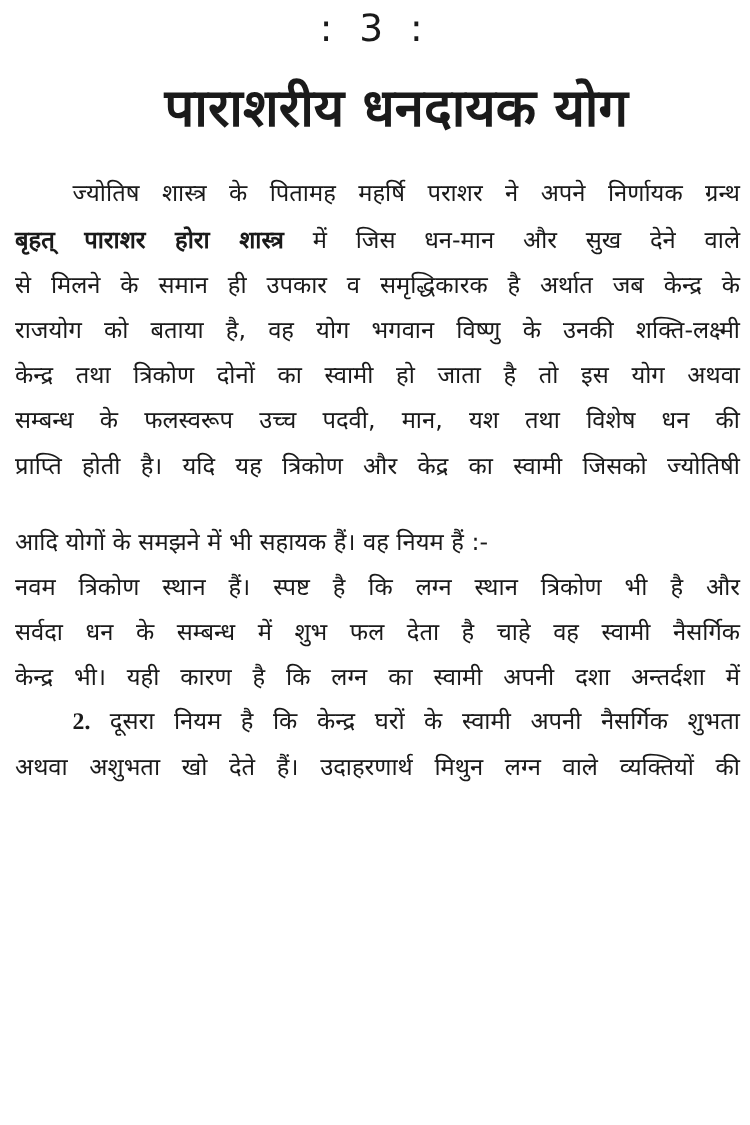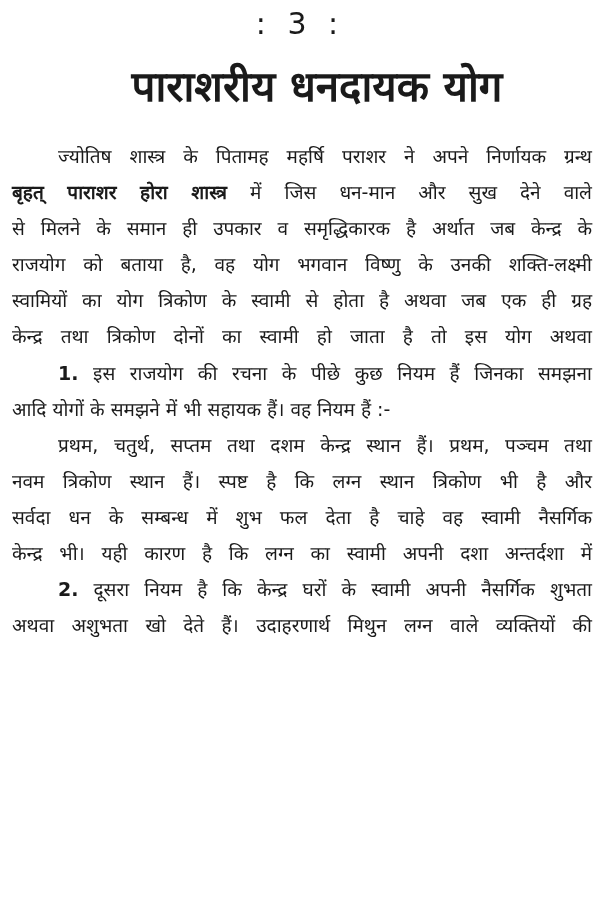--- a/index.html
+++ b/index.html
@@ -1,39 +1,38 @@
 <!DOCTYPE html>
 <html><head>
 <meta charset="utf-8">
 <style>
   html, body { margin: 0; padding: 0; background: #ffffff; }
   body { width: 600px; height: 900px; overflow: hidden; position: relative; color: #1a1a1a; font-family: "DejaVu Sans", sans-serif; }
   .chapter-num { position: absolute; top: 6px; left: 0; width: 600px; text-align: center; font-size: 30px; letter-spacing: 6px; }
   .title { position: absolute; top: 56px; left: 17px; width: 600px; text-align: center; font-size: 42px; font-weight: bold; }
   .body { position: absolute; top: 138px; left: 12px; width: 580px; }
   .line { height: 36.1px; font-size: 19px; line-height: 36px; white-space: nowrap; text-align: justify; text-align-last: justify; }
-  .line.last { text-align-last: left; }
-  .line.indent { padding-left: 46px; }
+  .line.last { text-align-last: left; margin-top: 25px; }
+  .line.indent { padding-left: 46px; font-family: Liberation Serif, serif; }
   b { font-weight: bold; }
 </style>
 </head>
 <body>
 
 <div class="chapter-num">: 3 :</div>
 <div class="title">पाराशरीय धनदायक योग</div>
 
 <div class="body" id="body">
     <div class="line indent"><span>ज्योतिष शास्त्र के पितामह महर्षि पराशर ने अपने निर्णायक ग्रन्थ</span></div>
     <div class="line"><b>बृहत् पाराशर होरा शास्त्र</b><span> में जिस धन-मान और सुख देने वाले</span></div>
     <div class="line"><span>से मिलने के समान ही उपकार व समृद्धिकारक है अर्थात जब केन्द्र के</span></div>
     <div class="line"><span>राजयोग को बताया है, वह योग भगवान विष्णु के उनकी शक्ति-लक्ष्मी</span></div>
-    <div class="line"><span>स्वामियों का योग त्रिकोण के स्वामी से होता है अथवा जब एक ही ग्रह</span></div>
     <div class="line"><span>केन्द्र तथा त्रिकोण दोनों का स्वामी हो जाता है तो इस योग अथवा</span></div>
-    <div class="line indent"><b>1.</b><span> इस राजयोग की रचना के पीछे कुछ नियम हैं जिनका समझना</span></div>
+    <div class="line"><span>सम्बन्ध के फलस्वरूप उच्च पदवी, मान, यश तथा विशेष धन की</span></div>
+    <div class="line"><span>प्राप्ति होती है। यदि यह त्रिकोण और केद्र का स्वामी जिसको ज्योतिषी</span></div>
     <div class="line last"><span>आदि योगों के समझने में भी सहायक हैं। वह नियम हैं :-</span></div>
-    <div class="line indent"><span>प्रथम, चतुर्थ, सप्तम तथा दशम केन्द्र स्थान हैं। प्रथम, पञ्चम तथा</span></div>
     <div class="line"><span>नवम त्रिकोण स्थान हैं। स्पष्ट है कि लग्न स्थान त्रिकोण भी है और</span></div>
     <div class="line"><span>सर्वदा धन के सम्बन्ध में शुभ फल देता है चाहे वह स्वामी नैसर्गिक</span></div>
     <div class="line"><span>केन्द्र भी। यही कारण है कि लग्न का स्वामी अपनी दशा अन्तर्दशा में</span></div>
     <div class="line indent"><b>2.</b><span> दूसरा नियम है कि केन्द्र घरों के स्वामी अपनी नैसर्गिक शुभता</span></div>
     <div class="line"><span>अथवा अशुभता खो देते हैं। उदाहरणार्थ मिथुन लग्न वाले व्यक्तियों की</span></div>
     <div class="line"></div>
   </div>
 
 </body></html>

